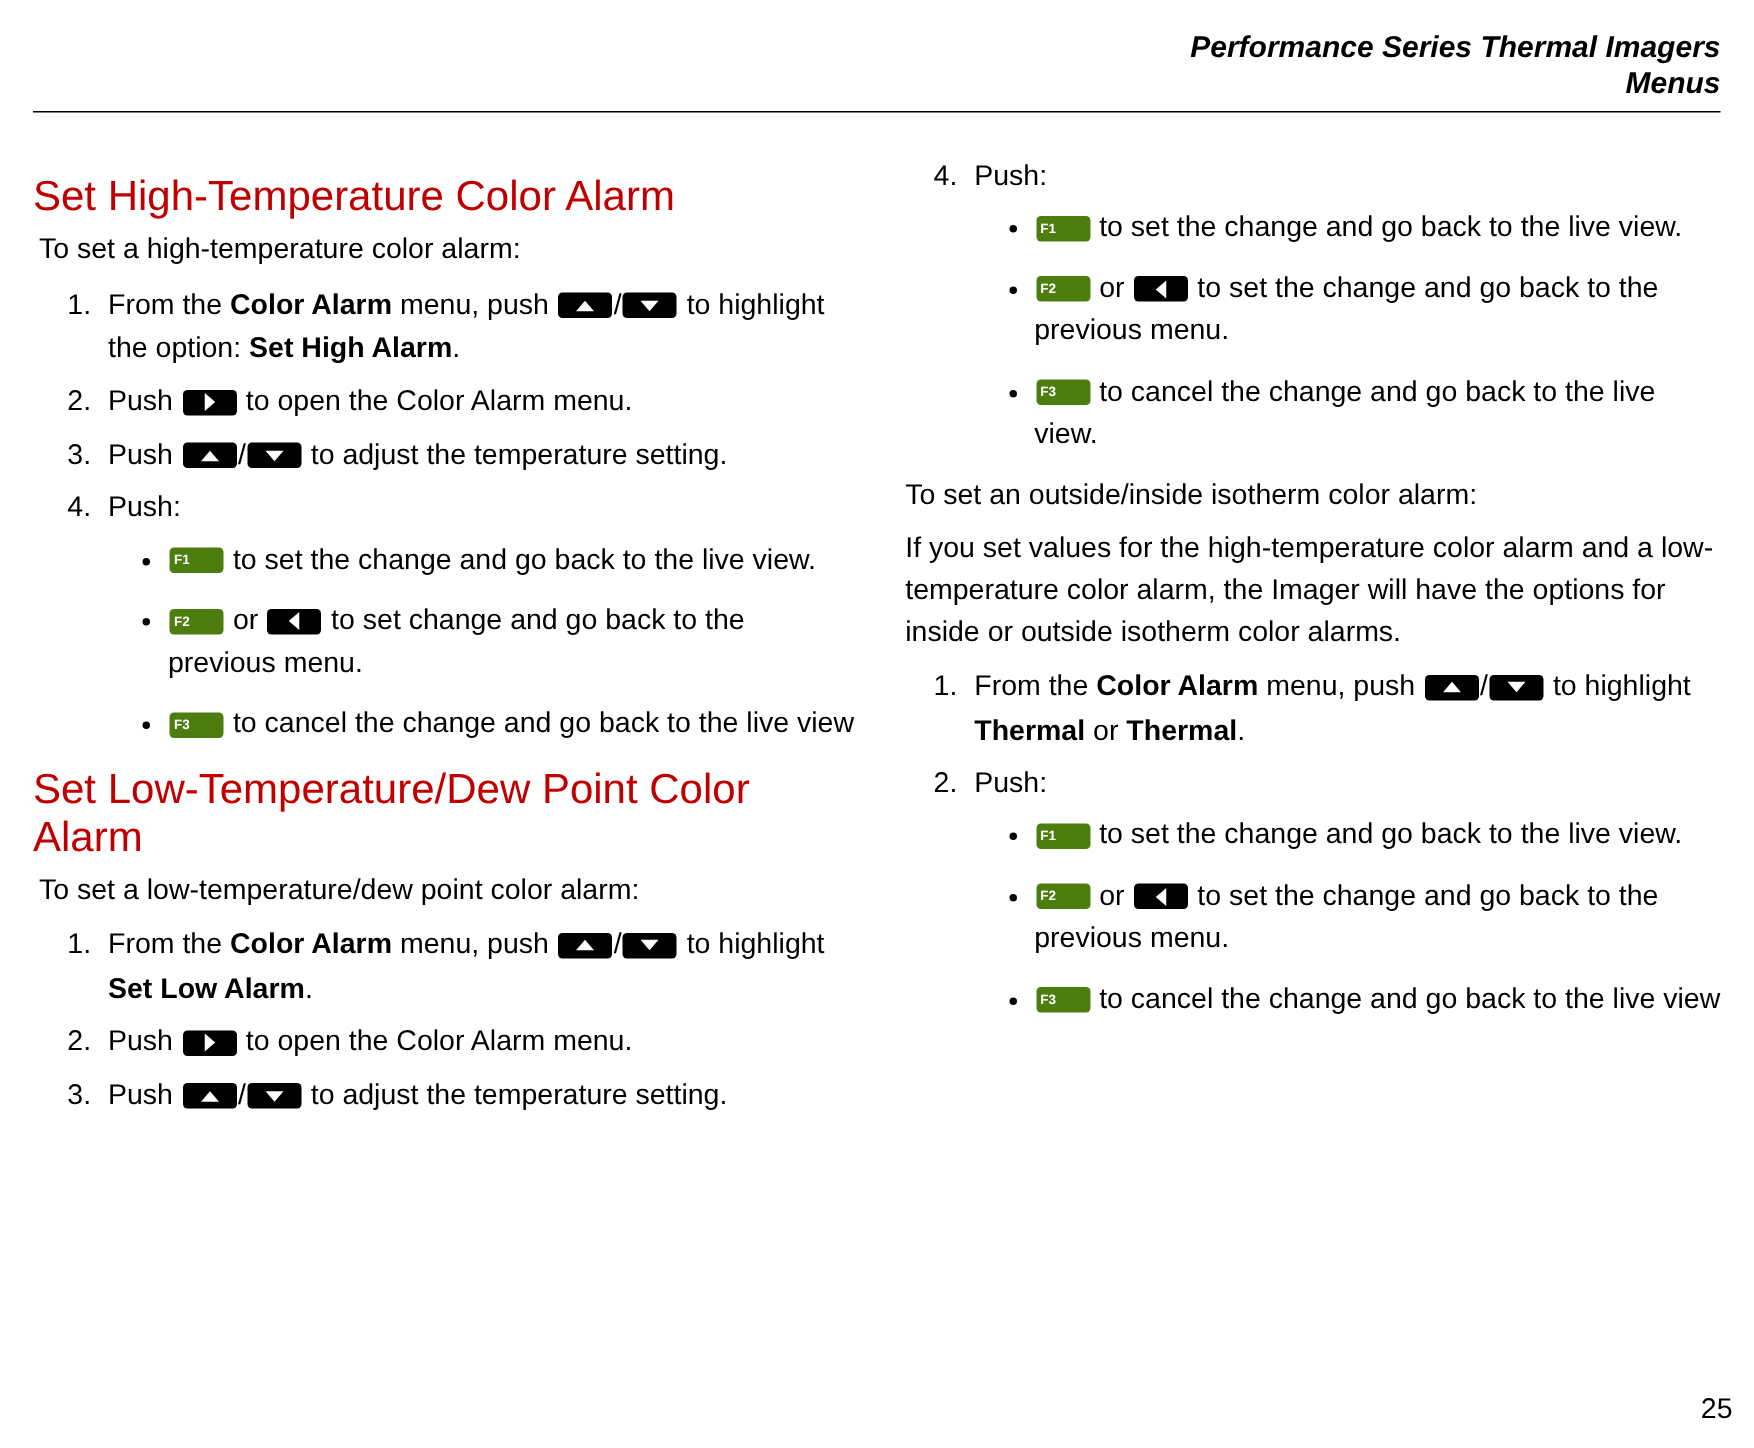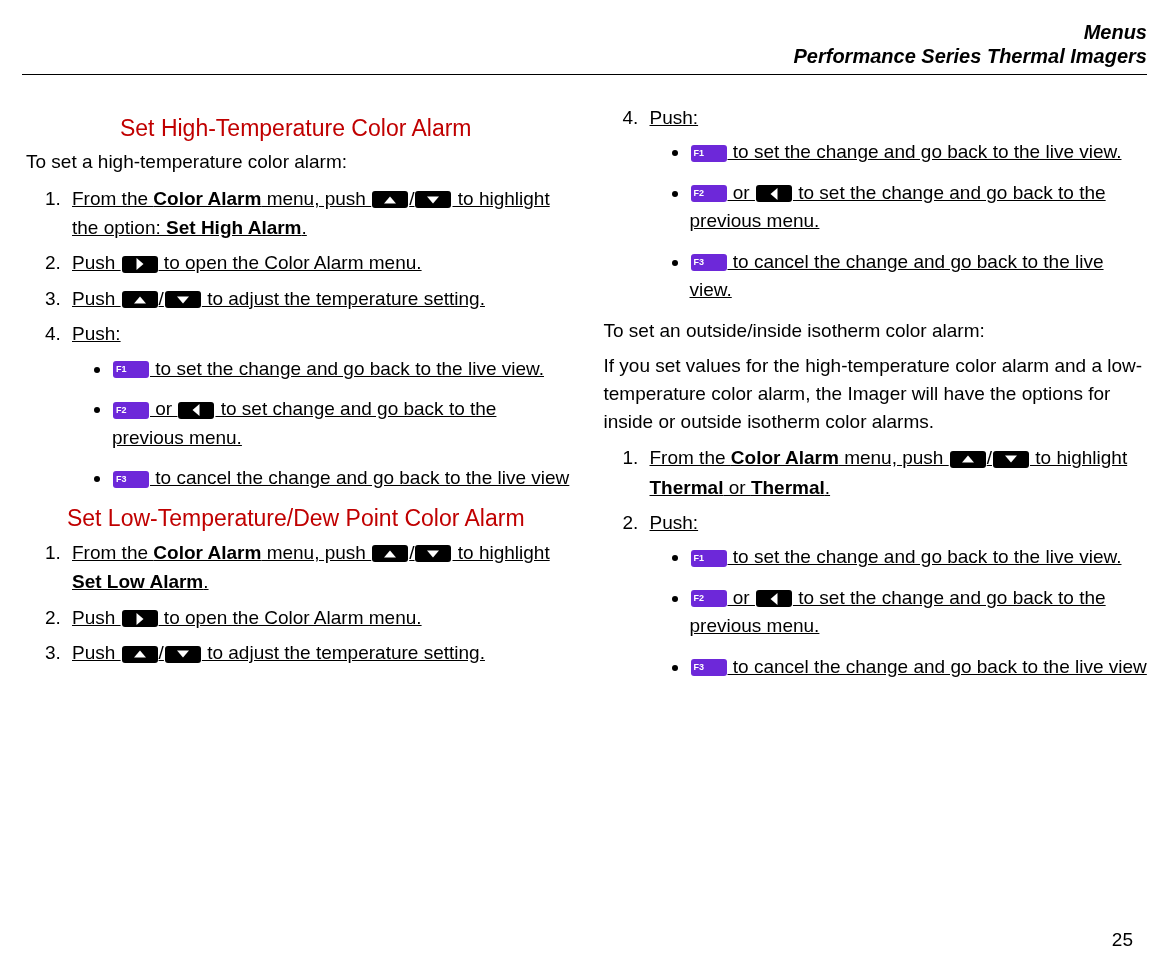--- a/index.html
+++ b/index.html
@@ -31,39 +31,37 @@
     display: flex;
     gap: 30px;
   }
   .col {
     flex: 1;
     min-width: 0;
   }
   h2 {
     color: #c00000;
     font-weight: normal;
-    font-size: 23px;
+    font-size: 28px;
     margin: 12px 0 6px 0;
-    text-align: center;
   }
   .para {
     font-size: 19px;
     line-height: 1.45;
     margin: 4px 0 8px 4px;
   }
   ol {
     margin: 0;
     padding-left: 44px;
     font-size: 19px;
     line-height: 1.55;
   }
   ol > li {
     padding-left: 6px;
     margin-bottom: 6px;
-    text-decoration: underline;
   }
   ul {
     list-style: disc;
     margin: 6px 0 2px 0;
     padding-left: 40px;
     font-size: 19px;
     line-height: 1.5;
   }
   ul > li {
     margin-bottom: 12px;
@@ -74,21 +72,21 @@
     color: #fff;
     width: 36px;
     height: 17px;
     border-radius: 3px;
     vertical-align: middle;
     position: relative;
     margin: 0 1px;
   }
   .key-f {
     display: inline-block;
-    background: #6d28d9;
+    background: #4d7c0f;
     color: #fff;
     width: 36px;
     height: 17px;
     border-radius: 3px;
     line-height: 17px;
     font-size: 9px;
     font-weight: bold;
     vertical-align: middle;
     text-align: left;
     padding-left: 3px;
@@ -127,33 +125,33 @@
     position: absolute;
     left: 50%; top: 50%;
     transform: translate(-50%, -50%);
     border-top: 6px solid transparent;
     border-bottom: 6px solid transparent;
     border-left: 7px solid #fff;
   }
   .pagenum {
     position: absolute;
     bottom: 14px;
-    right: 36px;
+    right: 14px;
     font-size: 19px;
   }
   b { font-weight: bold; }
 </style>
 </head>
 <body>
 
 <div class="page">
 
   <div class="header">
+    <div>Performance Series Thermal Imagers</div>
     <div>Menus</div>
-    <div>Performance Series Thermal Imagers</div>
   </div>
 
   <div class="cols">
 
     <div class="col">
 
       <h2>Set High-Temperature Color Alarm</h2>
       <p class="para">To set a high-temperature color alarm:</p>
 
       <ol>
@@ -170,20 +168,21 @@
           <span>Push:</span>
           <ul>
             <li><span class="key-f">F1</span><span> to set the change and go back to the live view.</span></li>
             <li><span class="key-f">F2</span><span> or </span><span class="key arrow-left"></span><span> to set change and go back to the previous menu.</span></li>
             <li><span class="key-f">F3</span><span> to cancel the change and go back to the live view</span></li>
           </ul>
         </li>
       </ol>
 
       <h2>Set Low-Temperature/Dew Point Color Alarm</h2>
+      <p class="para">To set a low-temperature/dew point color alarm:</p>
 
       <ol>
         <li>
           <span>From the </span><b>Color Alarm</b><span> menu, push </span><span class="key arrow-up"></span>/<span class="key arrow-down"></span><span> to highlight </span><b>Set Low Alarm</b><span>.</span>
         </li>
         <li>
           <span>Push </span><span class="key arrow-right"></span><span> to open the Color Alarm menu.</span>
         </li>
         <li>
           <span>Push </span><span class="key arrow-up"></span>/<span class="key arrow-down"></span><span> to adjust the temperature setting.</span>

